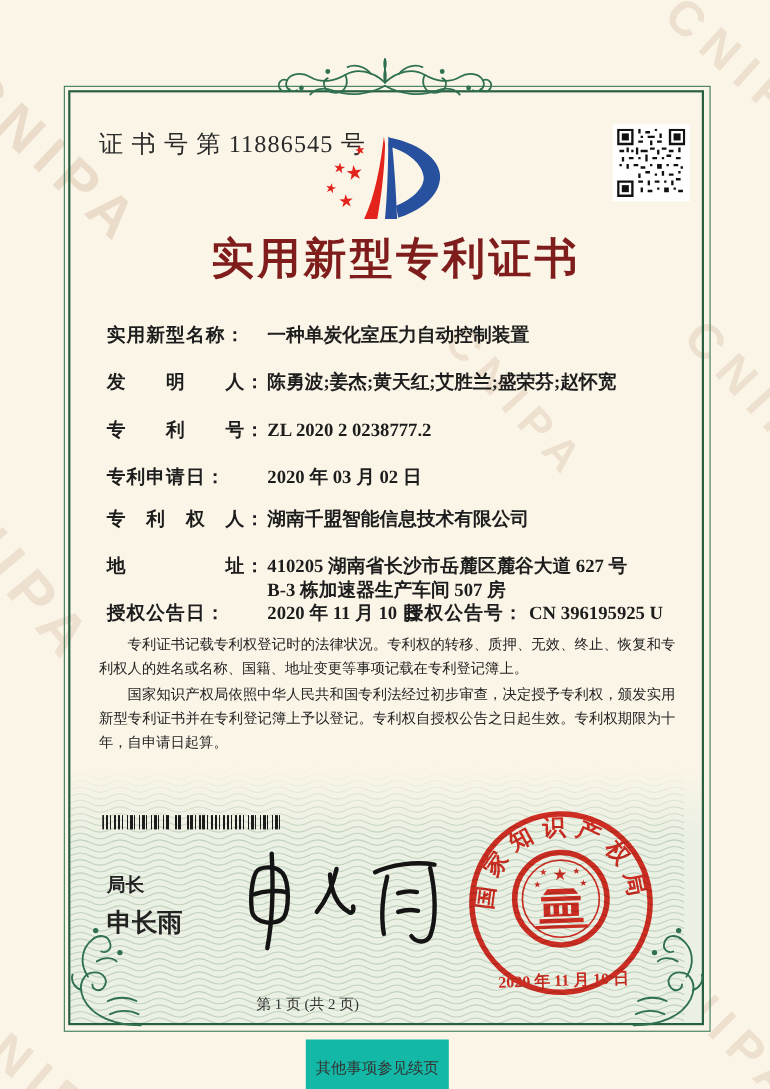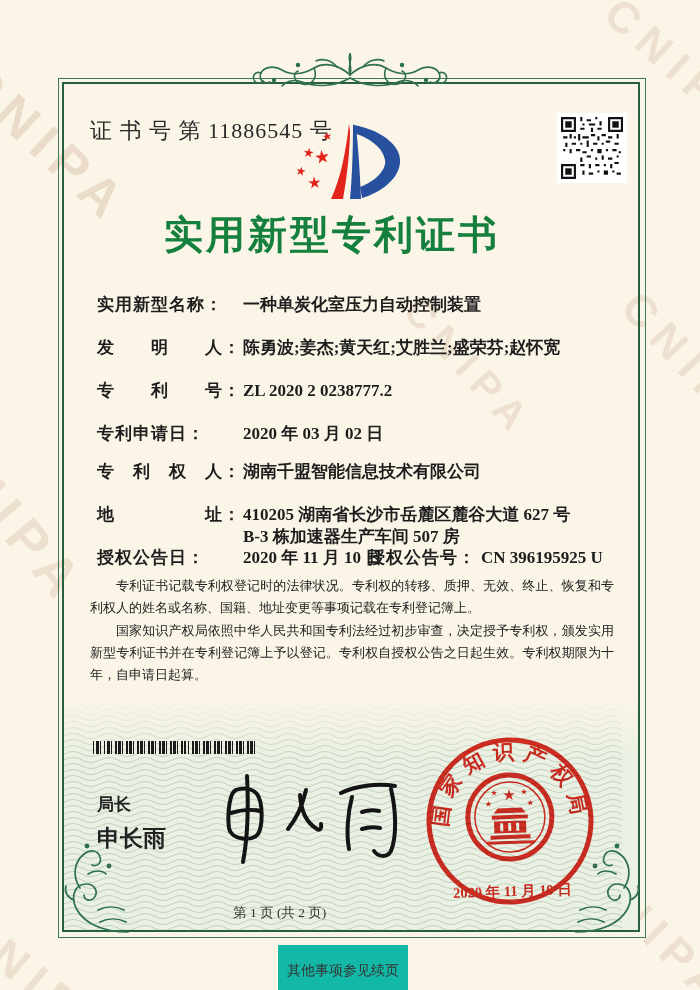--- a/index.html
+++ b/index.html
@@ -18,21 +18,21 @@
       border:2.5px solid #275f41;box-sizing:border-box;}
 
   
   .band{position:absolute;left:64px;top:697px;width:576px;height:234px;background:#eaf0e3;}
   .band-fade{position:absolute;left:64px;top:697px;width:576px;height:62px;
       background:linear-gradient(#fbf5e7,rgba(251,245,231,0));}
 
   .certno{position:absolute;left:90px;top:116px;font-size:22px;letter-spacing:1px;color:#2a2a2a;}
   .qrbox{position:absolute;left:557px;top:113px;width:70px;height:70px;background:#fff;}
   .title{position:absolute;left:0;top:208px;width:664px;text-align:center;
-      font-size:39px;font-weight:bold;letter-spacing:3px;color:#15803d;}
+      font-size:39px;font-weight:bold;letter-spacing:3px;color:#7f1d1d;padding-left:28px;}
 
   .row{position:absolute;left:0;top:0;width:700px;font-size:17px;font-weight:bold;
       color:#1d1d1d;line-height:22px;}
   .row .lbl{position:absolute;left:97px;letter-spacing:1px;white-space:nowrap;}
   .row .val{position:absolute;left:243px;white-space:nowrap;}
   .row .val.wrap{white-space:normal;width:332px;}
   .row .lbl2{position:absolute;left:368px;letter-spacing:1px;white-space:nowrap;}
   .row .val2{position:absolute;left:481px;white-space:nowrap;}
 
   .body-text{position:absolute;left:90px;top:575px;width:524px;font-size:13px;

